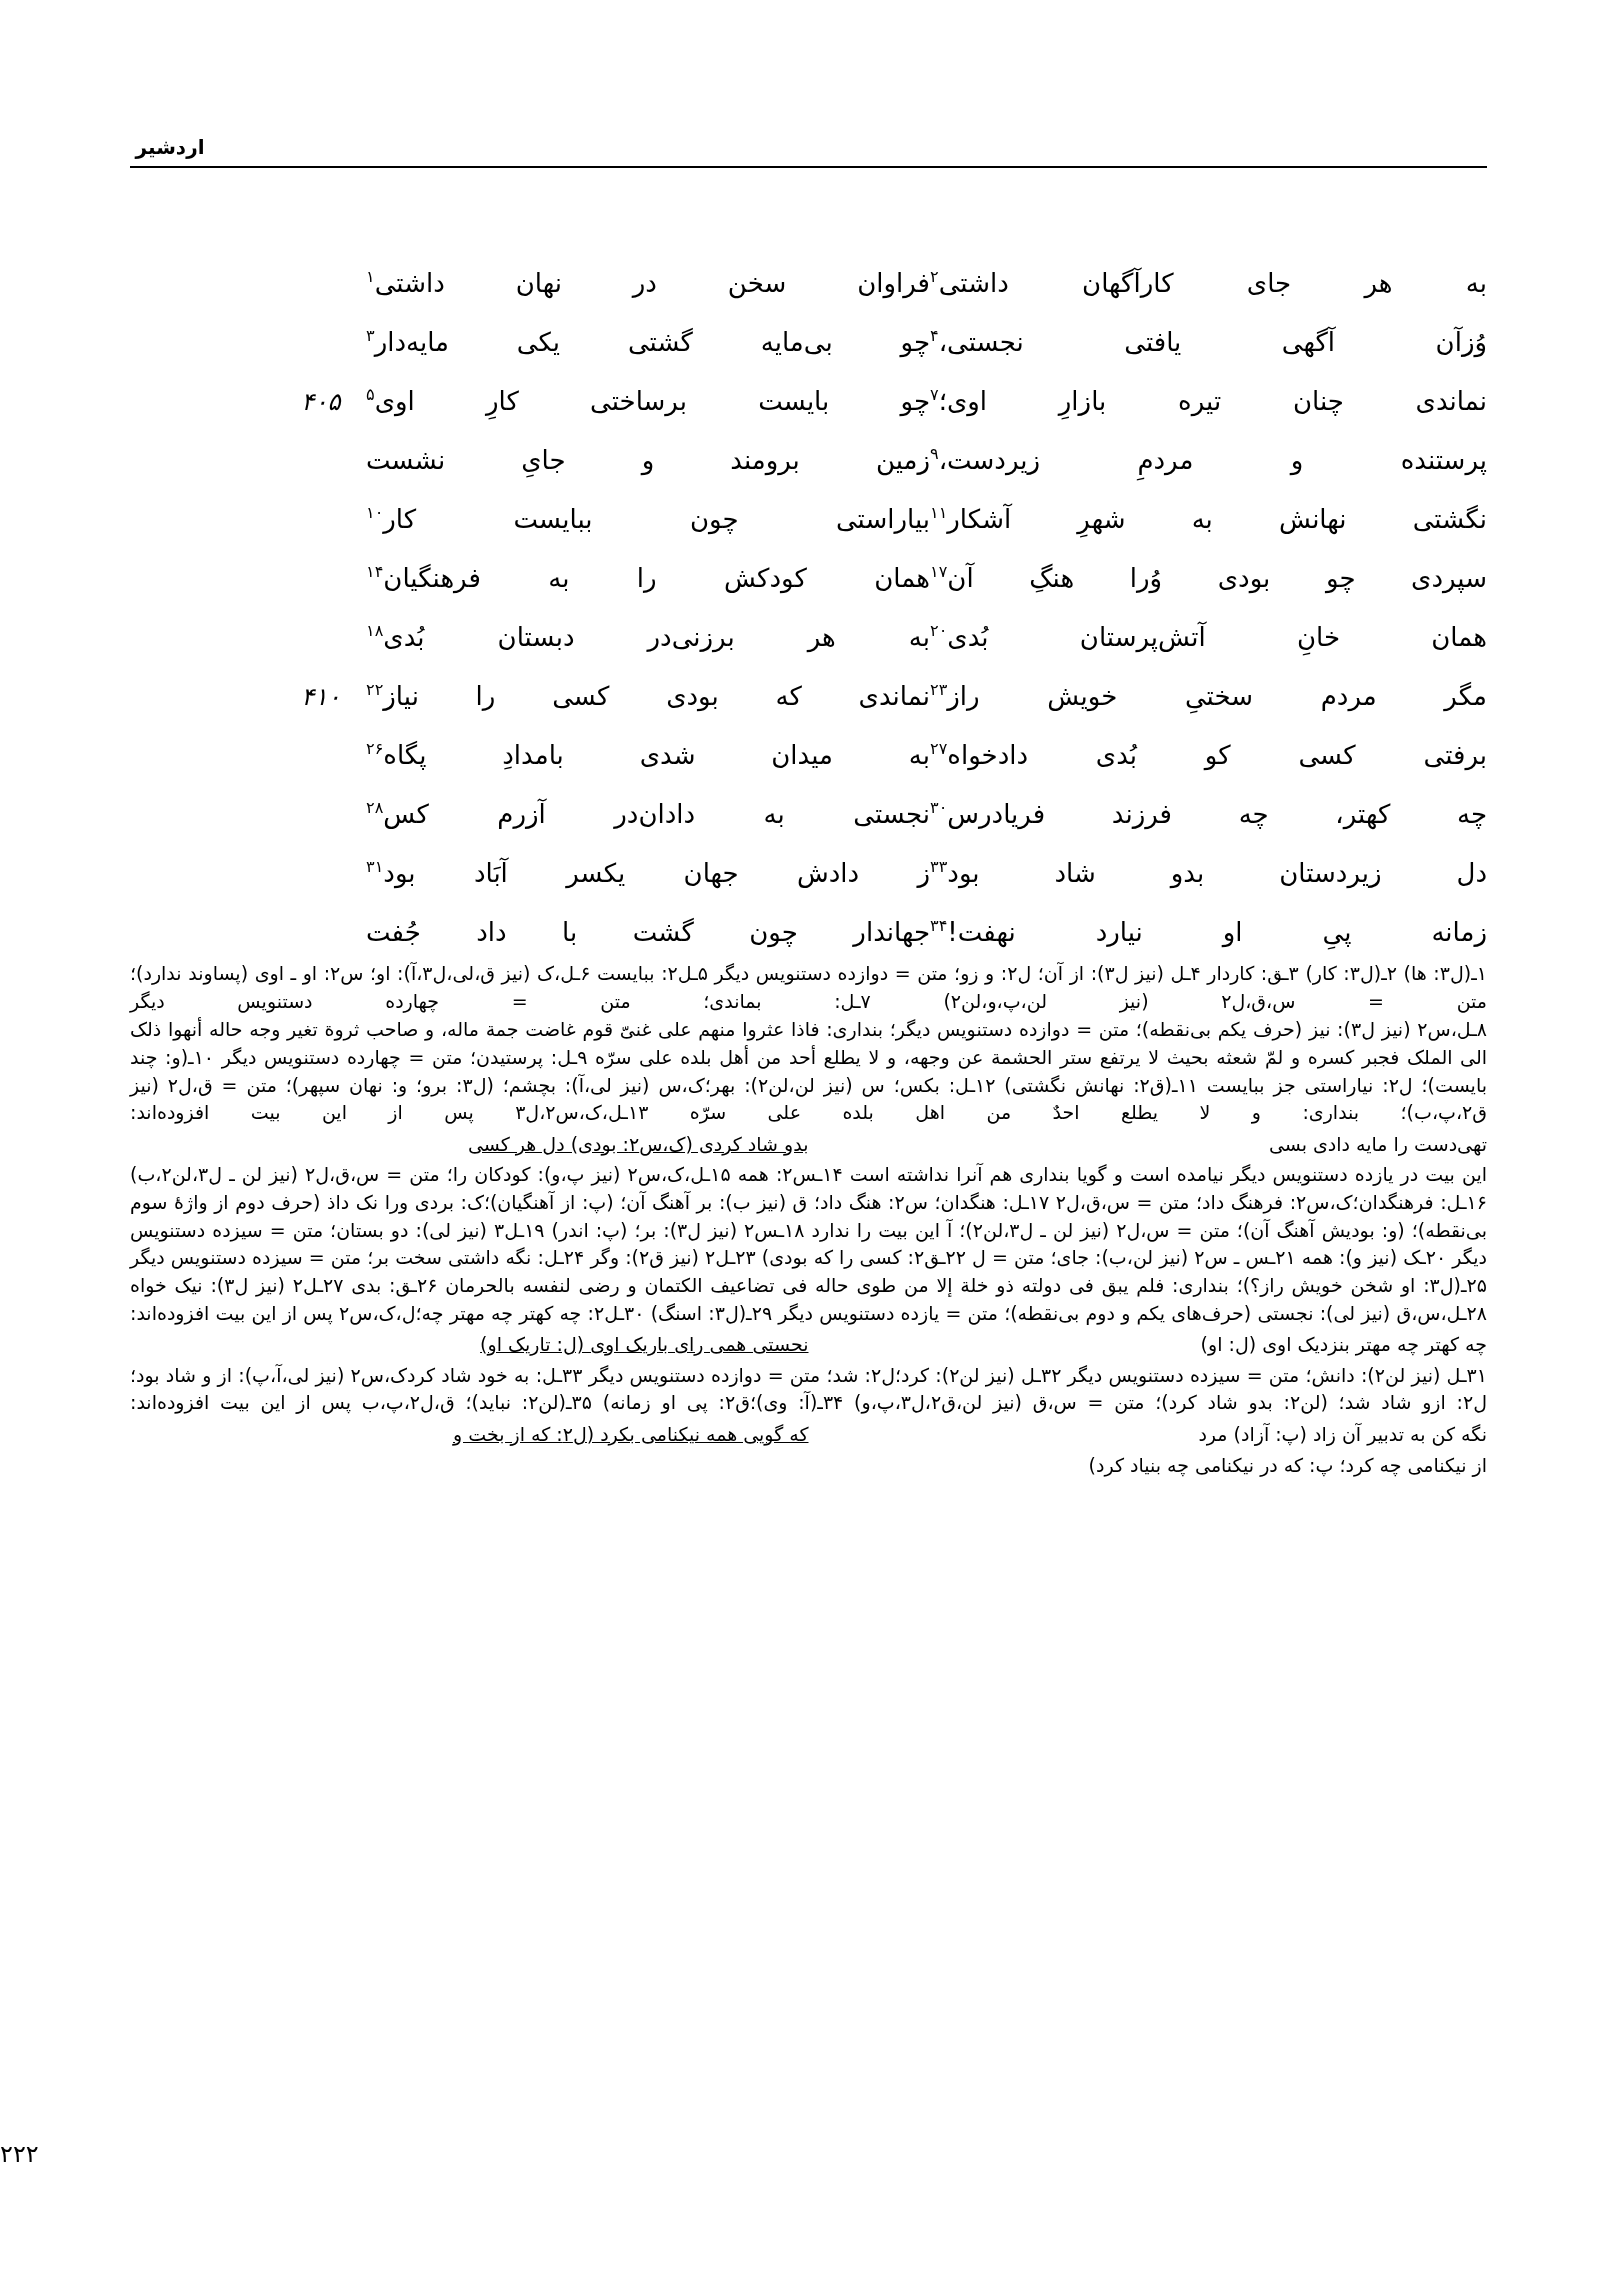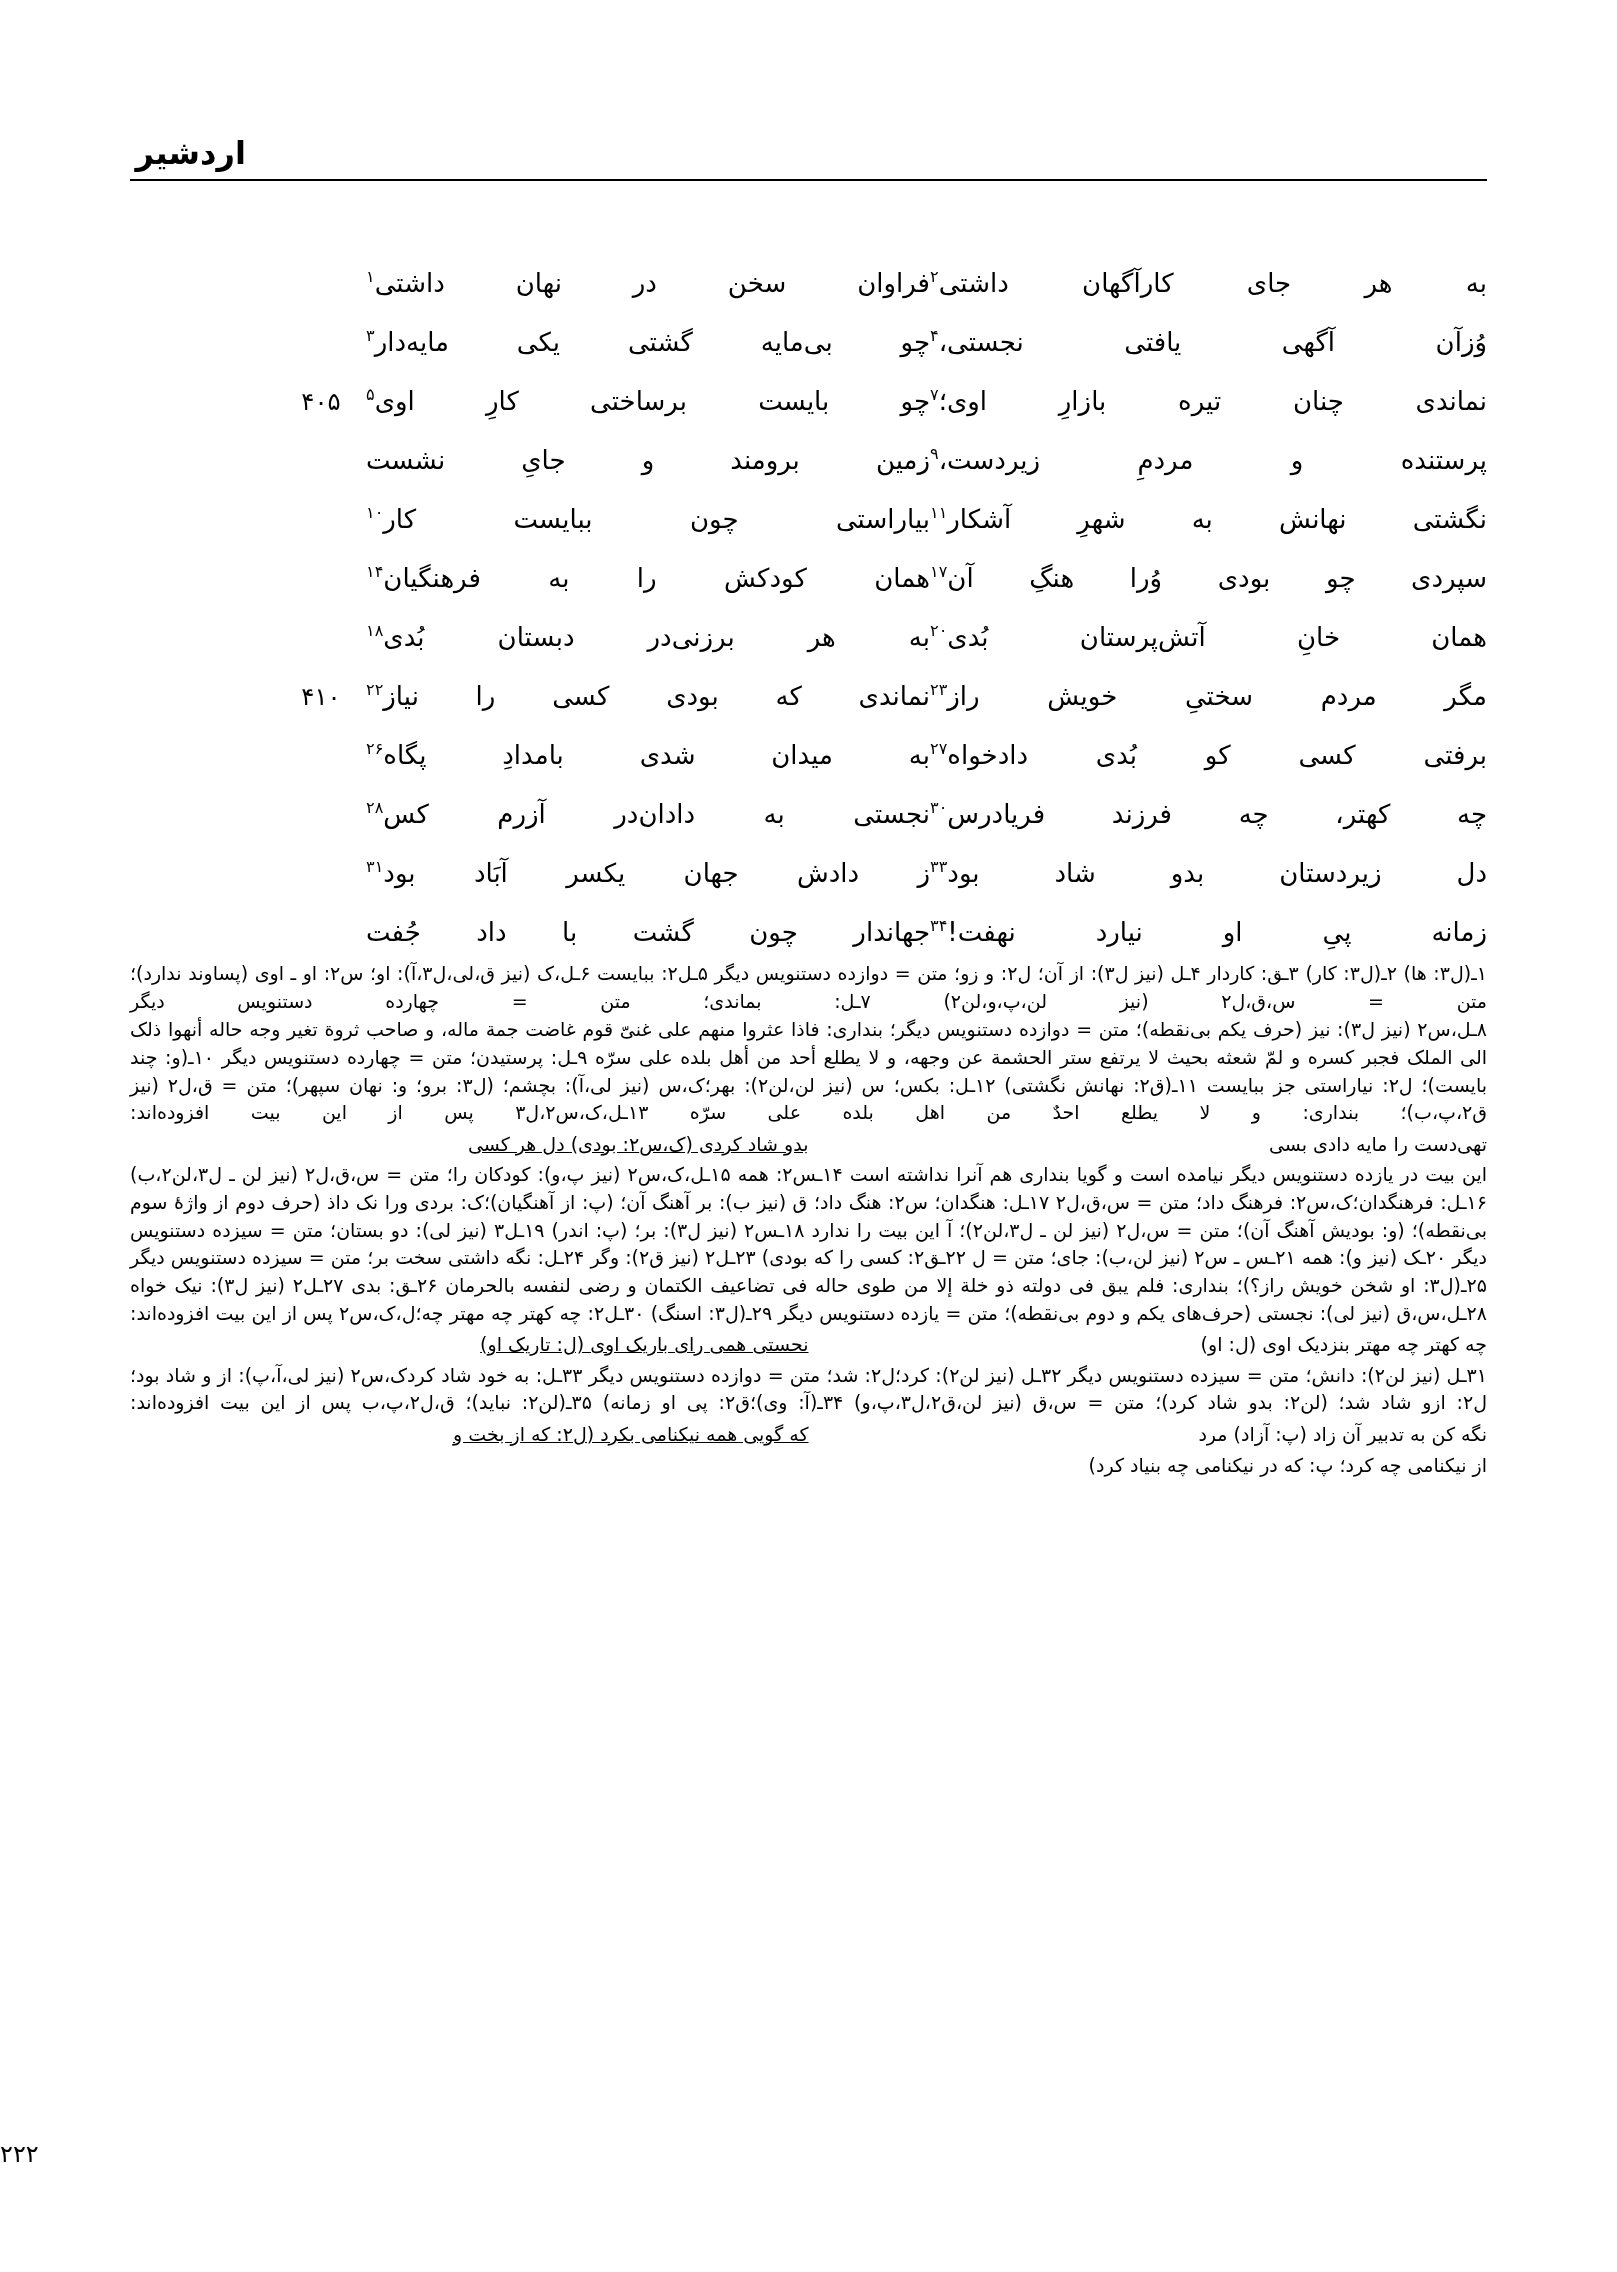--- a/index.html
+++ b/index.html
@@ -24,21 +24,21 @@
 
   
   .header-zone {
     position: absolute;
     top: 137px;
     right: 130px;
     left: 130px;
     height: 67px;
   }
   .running-head {
-    font-size: 32px;
+    font-size: 20px;
     font-weight: bold;
     text-align: left;
     letter-spacing: 0.7px;
     direction: rtl;
     padding-left: 5.6px;
     padding-bottom: 7px;
     line-height: 1.05;
   }
   .head-rule {
     border-bottom: 2.8px solid #000;
@@ -62,20 +62,21 @@
     direction: rtl;
   }
   .lineno {
     width: 67px;
     flex: 0 0 67px;
     font-size: 24.4px;
     text-align: right;
     padding-right: 1.4px;
     direction: rtl;
     white-space: nowrap;
+    font-style: italic;
   }
   .hemistich {
     font-size: 26px;
     direction: rtl;
     white-space: nowrap;
     line-height: 1.0;
   }
   .hemistich.first {
     flex: 0 0 564px;
     width: 564px;

